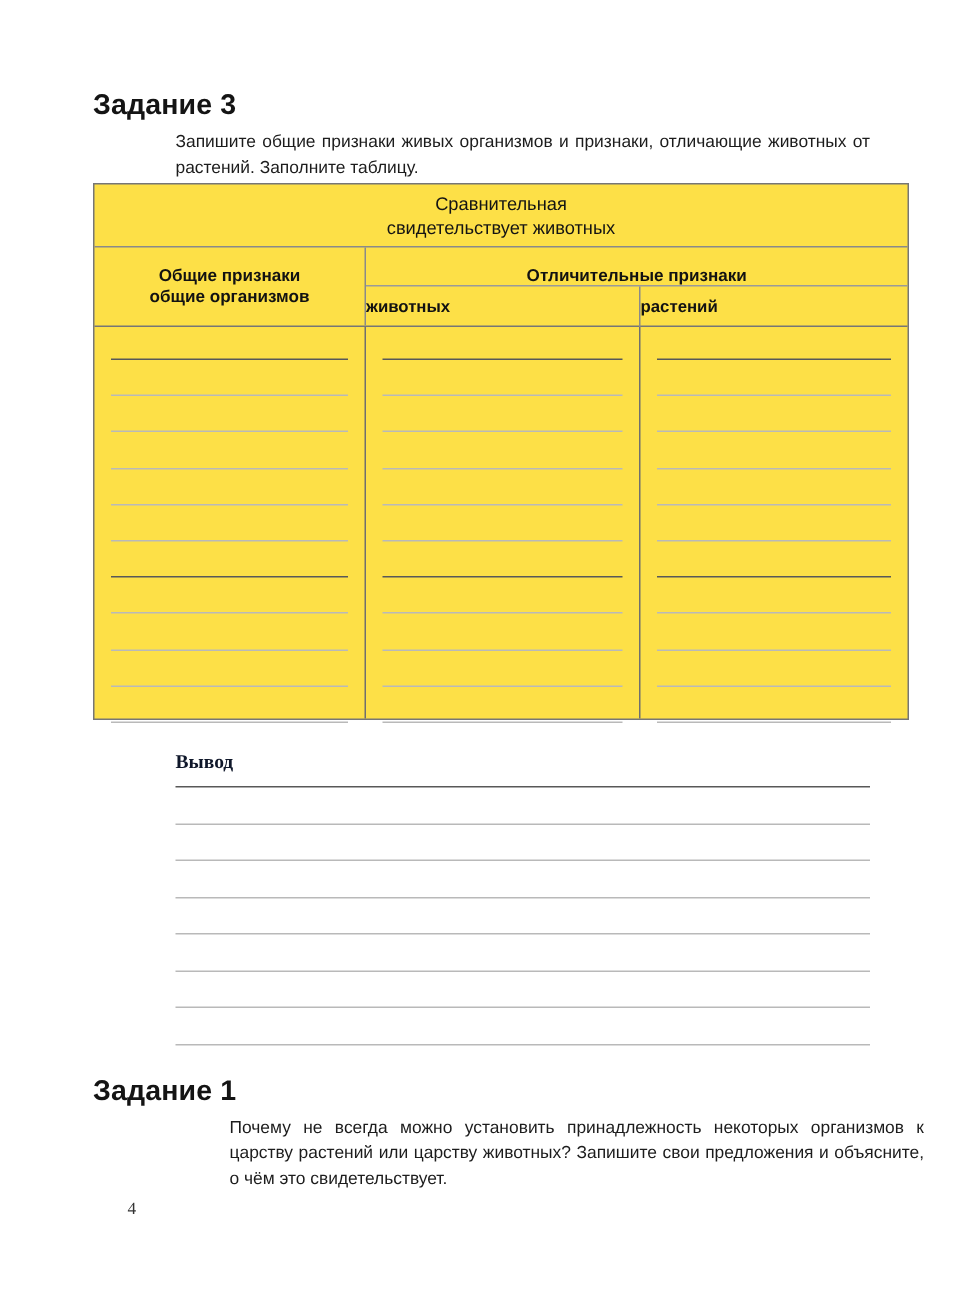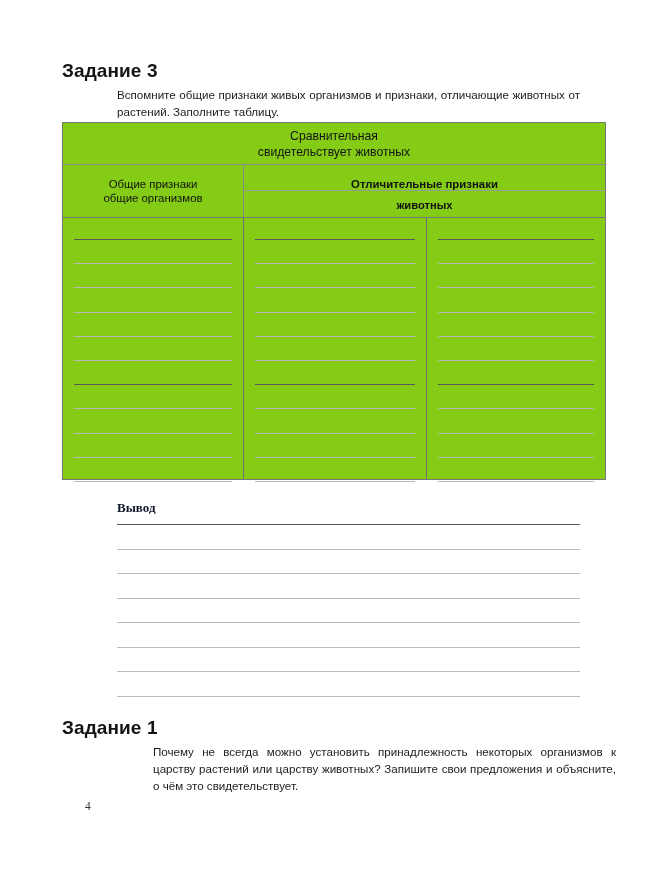--- a/index.html
+++ b/index.html
@@ -51,21 +51,21 @@
 
   
   .cmp-table {
     position: absolute;
     left: 62px;
     top: 122px;
     width: 544px;
     height: 358px;
     border: 1px solid #767676;
     box-sizing: border-box;
-    background: #84cc16;
+    background: #fde047;
   }
 
   .tbl-title-row {
     position: absolute;
     left: 0; top: 0;
     width: 100%;
     height: 42px;
     border-bottom: 1px solid #8a8a8a;
     box-sizing: border-box;
     display: flex;
@@ -96,21 +96,21 @@
     height: 100%;
     border-right: 1px solid #8a8a8a;
     box-sizing: border-box;
     display: flex;
     align-items: center;
     justify-content: center;
   }
   .head-col1 .lbl {
     font-size: 11.4px;
     line-height: 14.4px;
-    font-weight: normal;
+    font-weight: bold;
     text-align: center;
     color: #121212;
   }
   .head-right {
     position: absolute;
     left: 181px; top: 0;
     right: 0; height: 100%;
   }
   .head-right-top {
     position: absolute;
@@ -132,21 +132,20 @@
     position: absolute;
     left: 0; top: 26px;
     width: 100%;
     height: 27px;
     display: flex;
   }
   .head-sub {
     flex: 0 0 183px;
     display: flex;
     align-items: center;
-    justify-content: center;
     border-right: 1px solid #8a8a8a;
     box-sizing: border-box;
   }
   .head-sub:last-child {
     flex: 1 1 auto;
     border-right: none;
   }
   .head-sub .lbl {
     font-size: 11.2px;
     font-weight: bold;
@@ -211,21 +210,21 @@
     color: #333333;
   }
 </style>
 </head>
 <body>
 
 <div class="page">
 
   <div class="task-heading" id="task3-heading">Задание 3</div>
 
-  <div class="task-body" id="task3-body">Вспомните общие признаки живых организмов и признаки, отличающие животных от растений. Заполните таблицу.</div>
+  <div class="task-body" id="task3-body">Запишите общие признаки живых организмов и признаки, отличающие животных от растений. Заполните таблицу.</div>
 
   <div class="cmp-table">
 
     <div class="tbl-title-row">
       <div class="ttl">
         <span>Сравнительная</span><br>
         <span>свидетельствует животных</span>
       </div>
     </div>
 
@@ -238,20 +237,23 @@
         </div>
       </div>
 
       <div class="head-right">
         <div class="head-right-top">
           <span class="lbl">Отличительные признаки</span>
         </div>
         <div class="head-right-bottom">
           <div class="head-sub">
             <span class="lbl">животных</span>
+          </div>
+          <div class="head-sub">
+            <span class="lbl">растений</span>
           </div>
         </div>
       </div>
     </div>
 
     <div class="tbl-body">
       <div class="body-col c1" id="body-col-1">
           <div class="rule strong" style="top: 21px;"></div>
           <div class="rule" style="top: 45.2px;"></div>
           <div class="rule" style="top: 69.4px;"></div>

